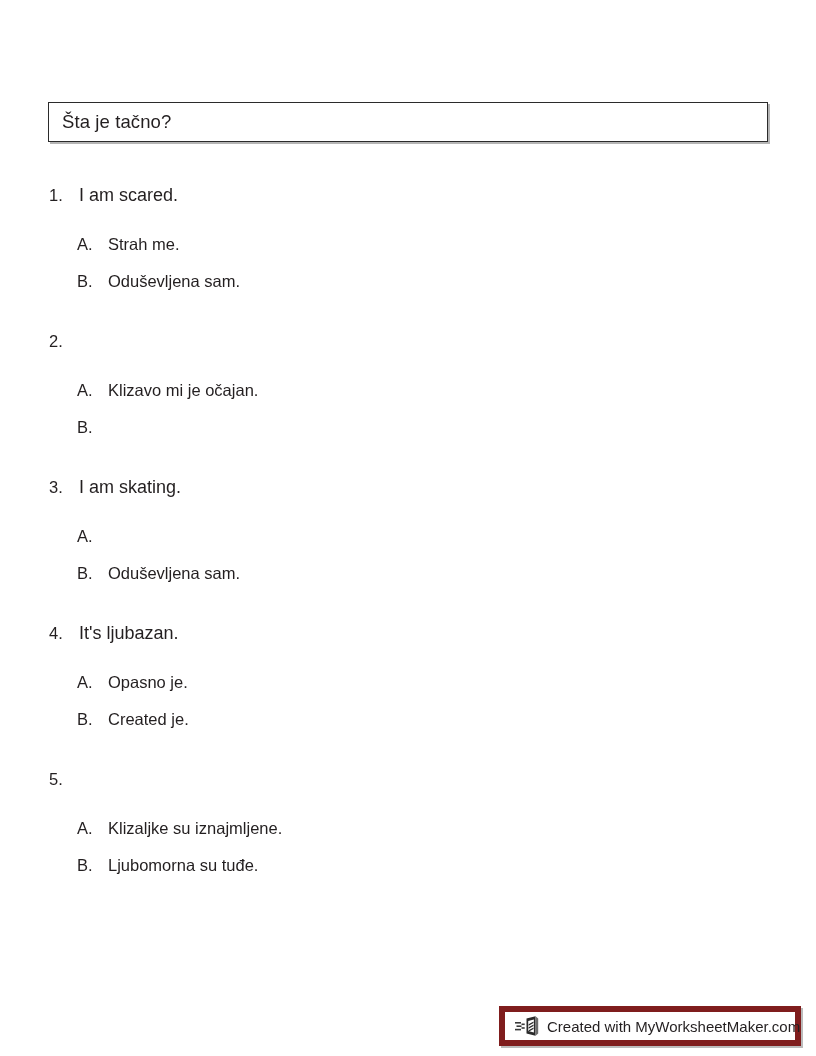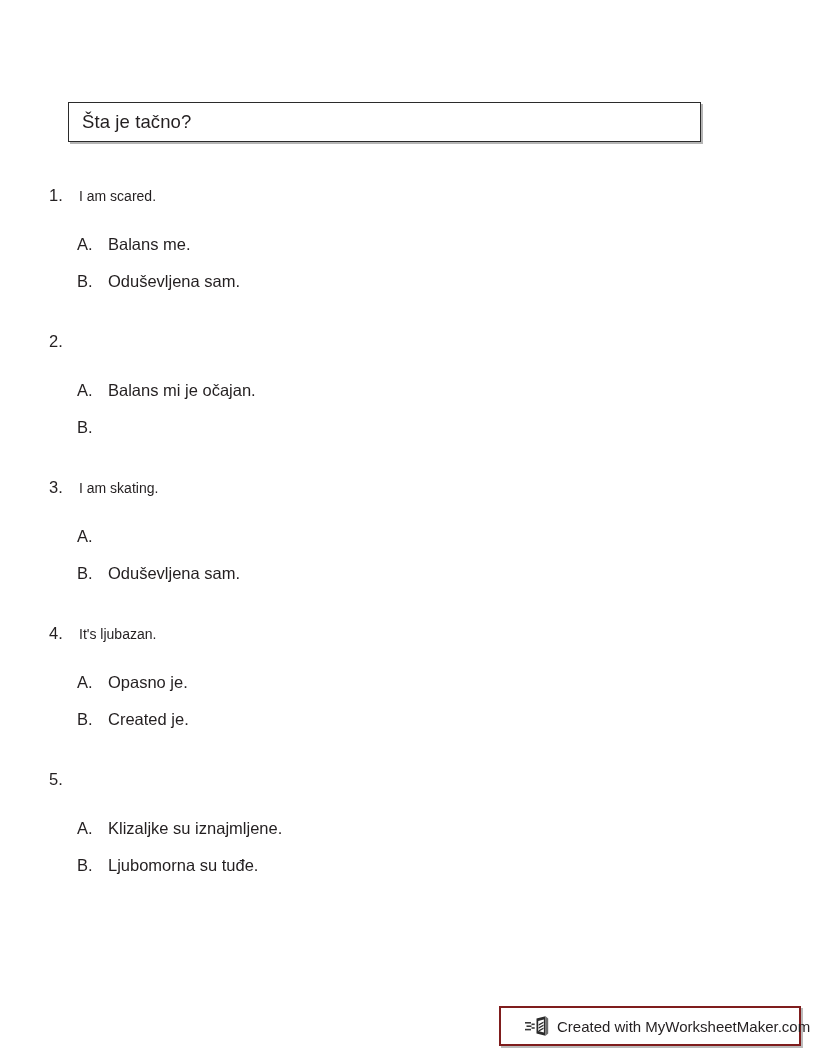--- a/index.html
+++ b/index.html
@@ -20,29 +20,28 @@
     position: absolute;
     inset: 0;
     background: #ffffff;
   }
 
   
   .title-box {
     position: absolute;
     left: 48px;
     top: 102px;
-    width: 633px;
+    width: 720px;
     height: 40px;
     box-sizing: border-box;
     border: 1px solid #2b2b2b;
     background: #ffffff;
     box-shadow: 2px 2px 0 0 rgba(120,120,120,0.55);
     display: flex;
     align-items: center;
-    margin-left: 20px;
   }
   .title-text {
     font-size: 18.5px;
     line-height: 1;
     padding-left: 13px;
     letter-spacing: 0.1px;
     color: #231f20;
   }
 
   
@@ -70,21 +69,21 @@
     left: 49px;
     top: 0;
     width: 26px;
     text-align: left;
     font-size: 16.5px;
     line-height: 30px;
   }
   .q-text {
     display: inline-block;
     margin-left: 30px;
-    font-size: 14px;
+    font-size: 18px;
     line-height: 30px;
     text-align: right;
   }
   .option-line {
     position: relative;
     height: 37px;
     font-size: 16.5px;
     line-height: 37px;
     white-space: nowrap;
   }
@@ -106,26 +105,26 @@
   .opts-first { margin-top: 16px; }
 
   
   .footer-badge {
     position: absolute;
     left: 499px;
     top: 1006px;
     width: 302px;
     height: 40px;
     box-sizing: border-box;
-    border: 2px solid #7f1d1d;
+    border: 6px solid #7f1d1d;
     background: #ffffff;
     box-shadow: 2px 2px 0 0 rgba(120,120,120,0.5);
     display: flex;
     align-items: center;
-    padding-left: 24px;
+    padding-left: 10px;
   }
   .footer-logo {
     width: 26px;
     height: 24px;
     flex: 0 0 26px;
     margin-right: 6px;
     display: block;
   }
   .footer-text {
     font-size: 15px;
@@ -141,32 +140,32 @@
 
   <div class="title-box">
     <span class="title-text">Šta je tačno?</span>
   </div>
 
   <div class="questions">
       <div class="question-block">
         <div class="question-line"><span class="q-num">1.</span><span class="q-text">I am scared.</span></div>
         <div class="option-line opts-first">
           <span class="opt-letter">A.</span>
-          <span class="opt-text">Balans me.</span>
+          <span class="opt-text">Strah me.</span>
         </div>
         <div class="option-line">
           <span class="opt-letter">B.</span>
           <span class="opt-text">Oduševljena sam.</span>
         </div>
       </div>
       <div class="question-block">
         <div class="question-line"><span class="q-num">2.</span></div>
         <div class="option-line opts-first">
           <span class="opt-letter">A.</span>
-          <span class="opt-text">Balans mi je očajan.</span>
+          <span class="opt-text">Klizavo mi je očajan.</span>
         </div>
         <div class="option-line">
           <span class="opt-letter">B.</span>
         </div>
       </div>
       <div class="question-block">
         <div class="question-line"><span class="q-num">3.</span><span class="q-text">I am skating.</span></div>
         <div class="option-line opts-first">
           <span class="opt-letter">A.</span>
         </div>

